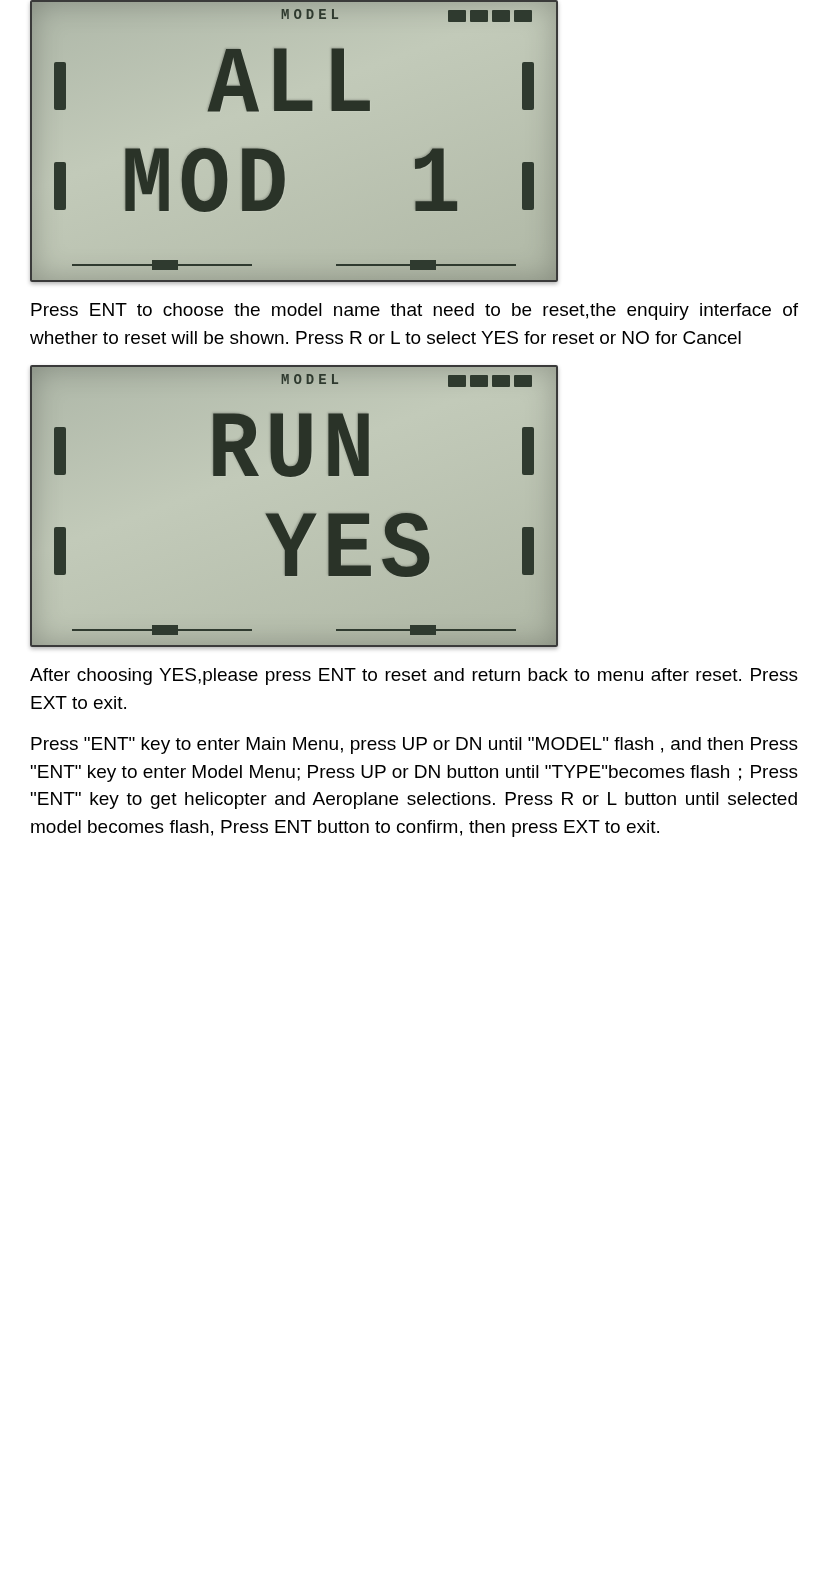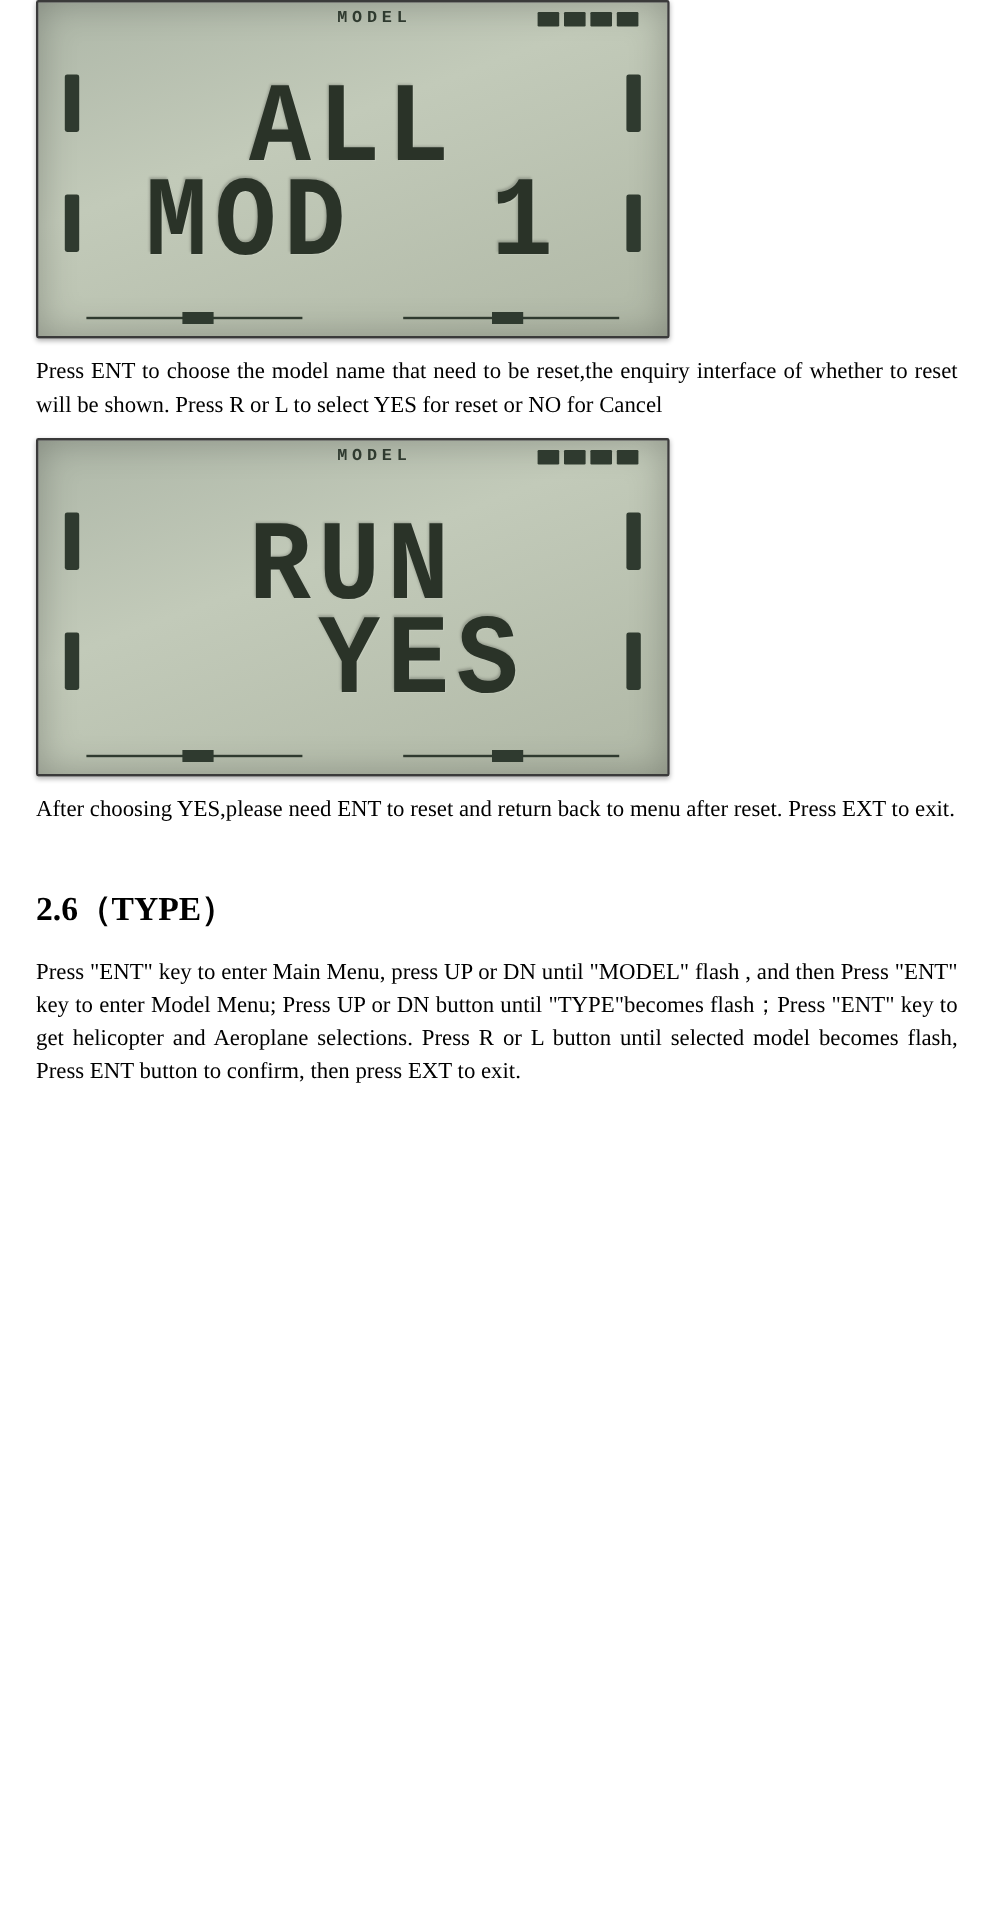--- a/index.html
+++ b/index.html
@@ -53,21 +53,21 @@
     border-radius: 1px;
   }
   .lcd-segment-row {
     position: absolute;
     left: 0;
     right: 0;
     display: flex;
     justify-content: center;
     gap: 10px;
   }
-  .lcd-segment-row.row1 { top: 35px; margin-top: 22px; }
+  .lcd-segment-row.row1 { top: 35px; }
   .lcd-segment-row.row2 { top: 135px; }
   .segchar {
     font-family: "Courier New", monospace;
     font-size: 86px;
     font-weight: bold;
     color: #2a3328;
     text-shadow: 1px 1px 0 rgba(255,255,255,0.1), -1px -1px 2px rgba(0,0,0,0.2);
     letter-spacing: 6px;
     transform: scaleY(1.1);
     white-space: pre;
@@ -86,21 +86,20 @@
   .bottom-line-left { position:absolute; bottom: 14px; left: 40px; width: 180px; height:2px; background:#2f3a2f; }
   .bottom-line-right{ position:absolute; bottom: 14px; right: 40px; width: 180px; height:2px; background:#2f3a2f; }
   .bottom-dash-left { position:absolute; bottom: 10px; left: 120px; width: 26px; height:10px; background:#2f3a2f; }
   .bottom-dash-right{ position:absolute; bottom: 10px; right: 120px; width: 26px; height:10px; background:#2f3a2f; }
 
   p.body-text {
     font-size: 19px;
     line-height: 1.45;
     text-align: justify;
     margin: 10px 0 14px 0;
-    font-family: Liberation Serif, serif;
   }
   h2.section-heading {
     font-family: "Times New Roman", Times, serif;
     font-weight: bold;
     font-size: 28px;
     margin: 50px 0 20px 0;
   }
   .footer {
     position: absolute;
     bottom: 22px;
@@ -159,21 +158,20 @@
     </div>
     <div class="lcd-segment-row row1">
       <span class="segchar">RUN</span>
     </div>
     <div class="bottom-line-left"></div>
     <div class="bottom-line-right"></div>
     <div class="bottom-dash-left"></div>
     <div class="bottom-dash-right"></div>
   </div>
 
-  <p class="body-text">After choosing YES,please need ENT to reset and return back to menu after reset. Press EXT to exit.</p>
+  <p class="body-text">After choosing YES,please press ENT to reset and return back to menu after reset. Press EXT to exit.</p>
 
-  <h2 class="section-heading">2.6（TYPE）</h2>
 
 
   <p class="body-text">Press "ENT" key to enter Main Menu, press UP or DN until "MODEL" flash , and then Press "ENT" key to enter Model Menu; Press UP or DN button until "TYPE"becomes flash；Press "ENT" key to get helicopter and Aeroplane selections. Press R or L button until selected model becomes flash, Press ENT button to confirm, then press EXT to exit.</p>
 
 
 </div>
 
 </body></html>

